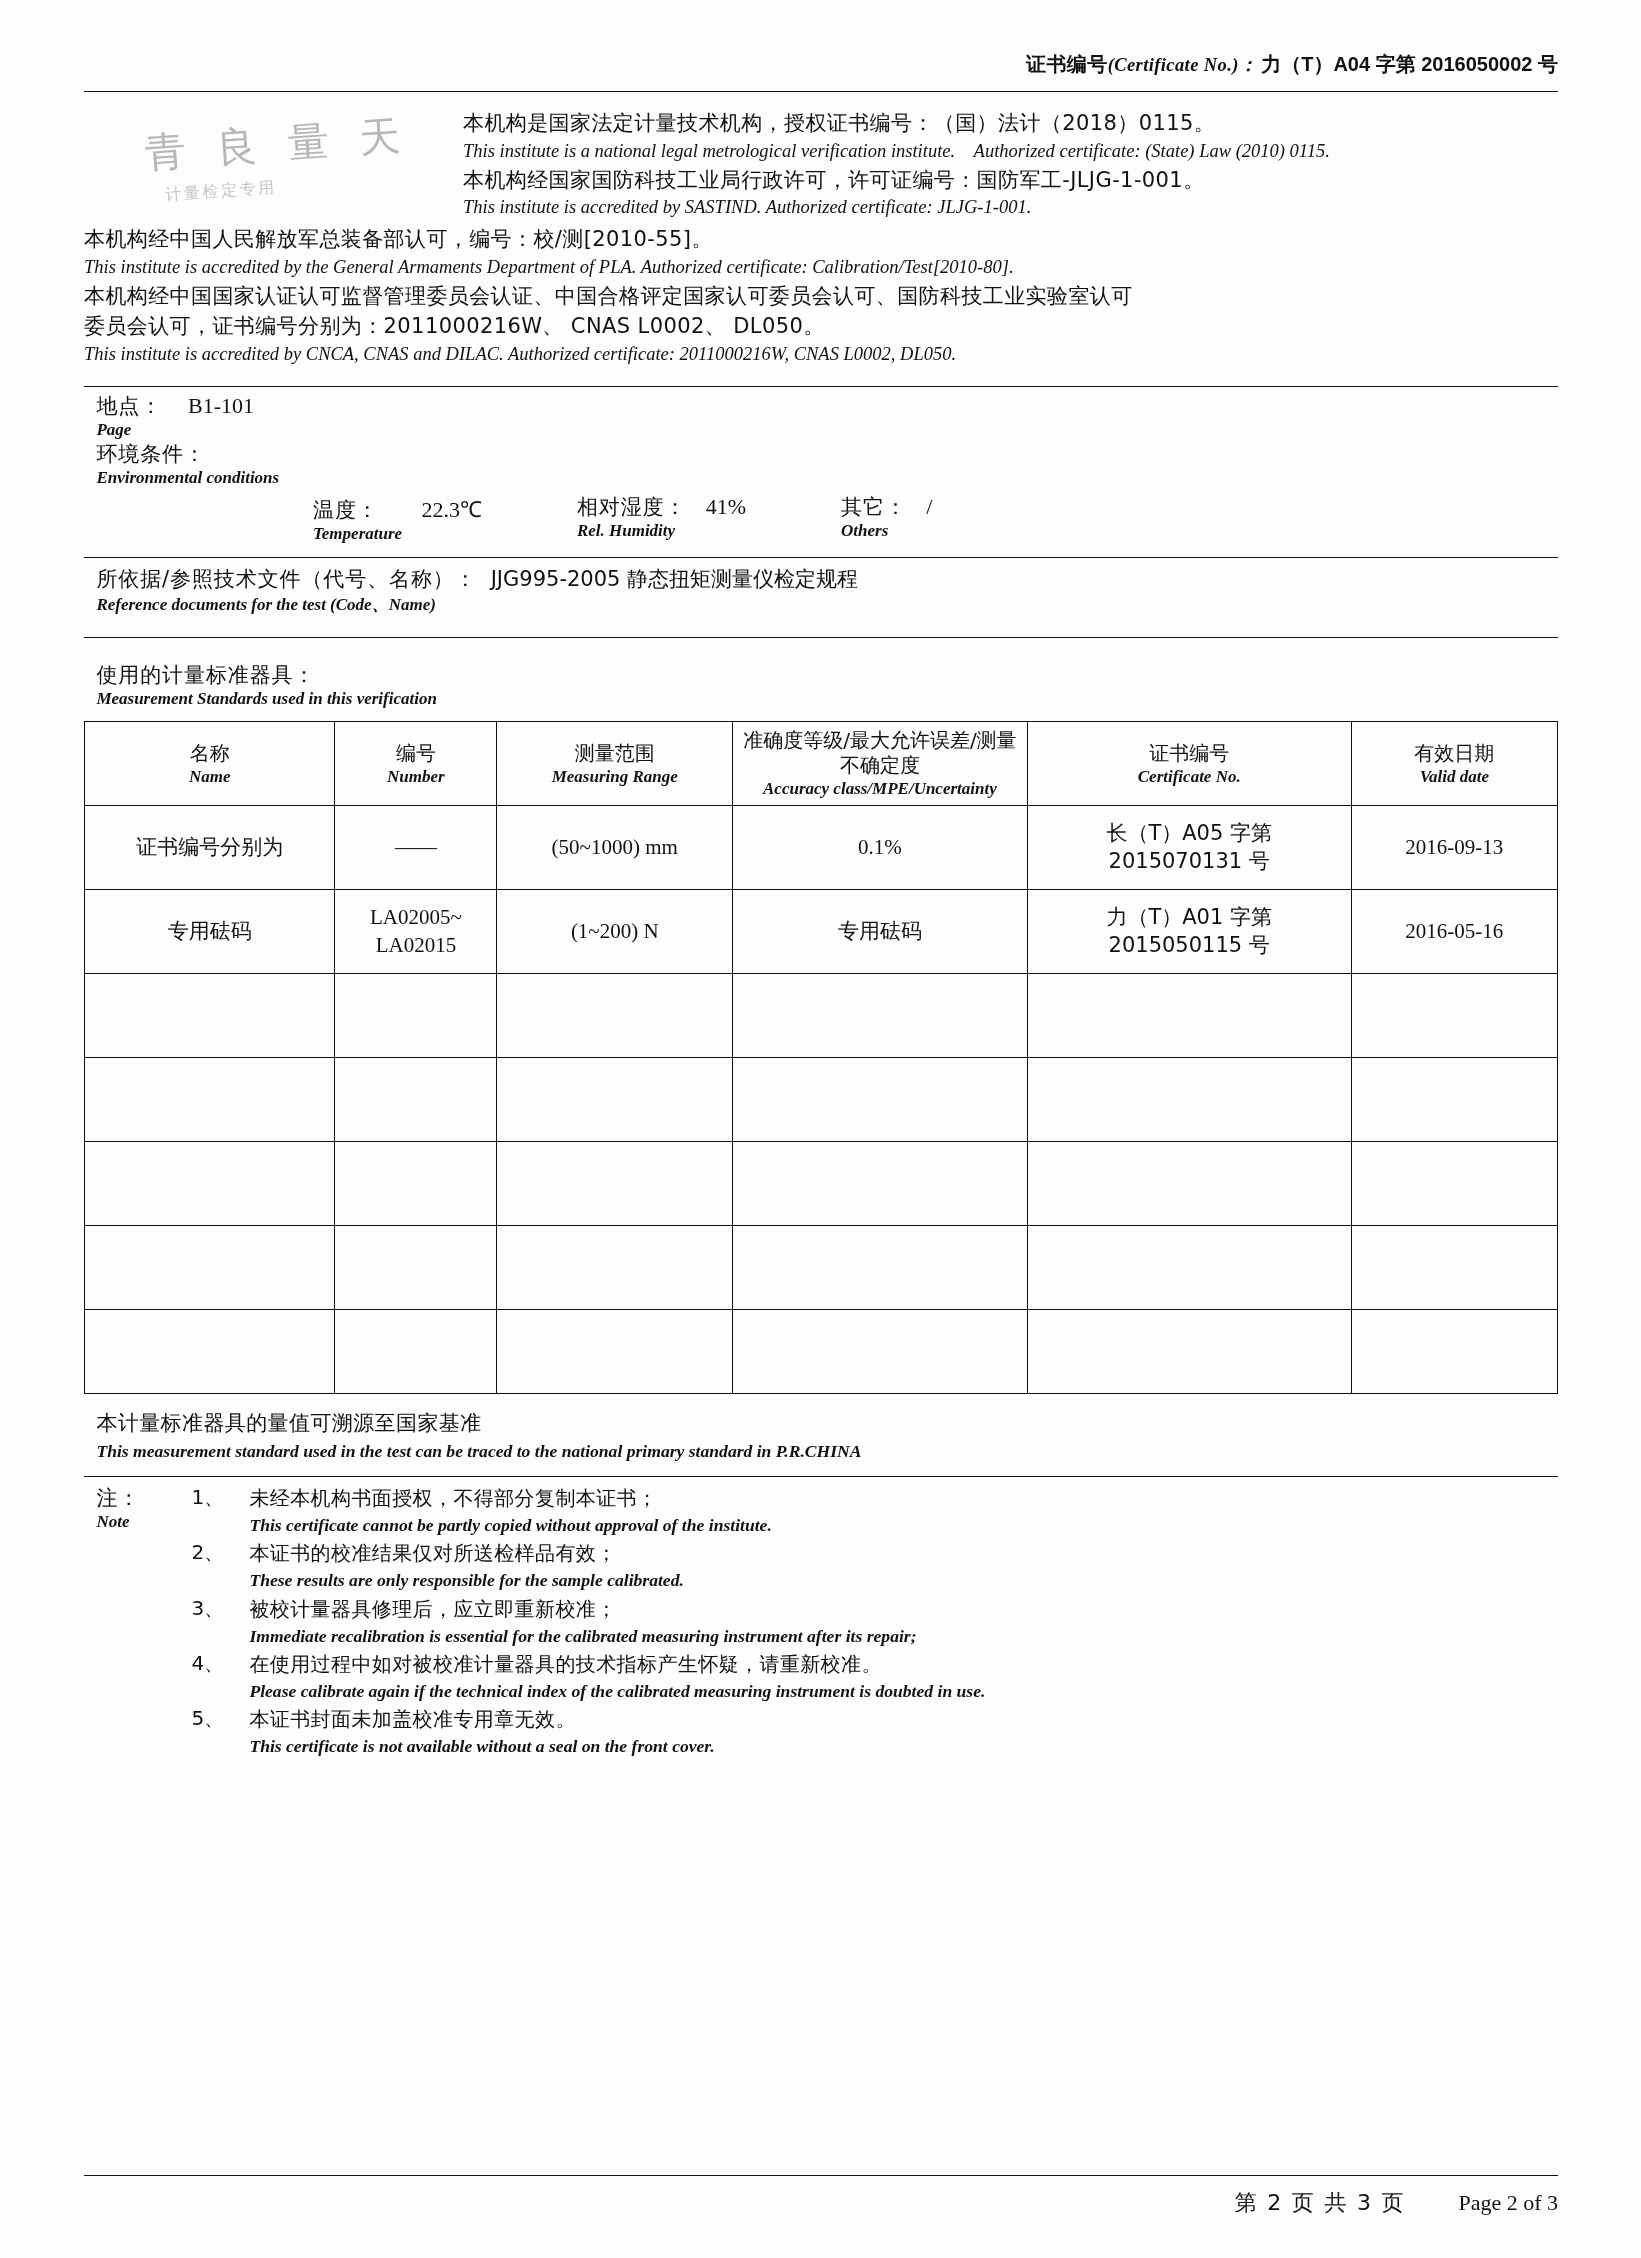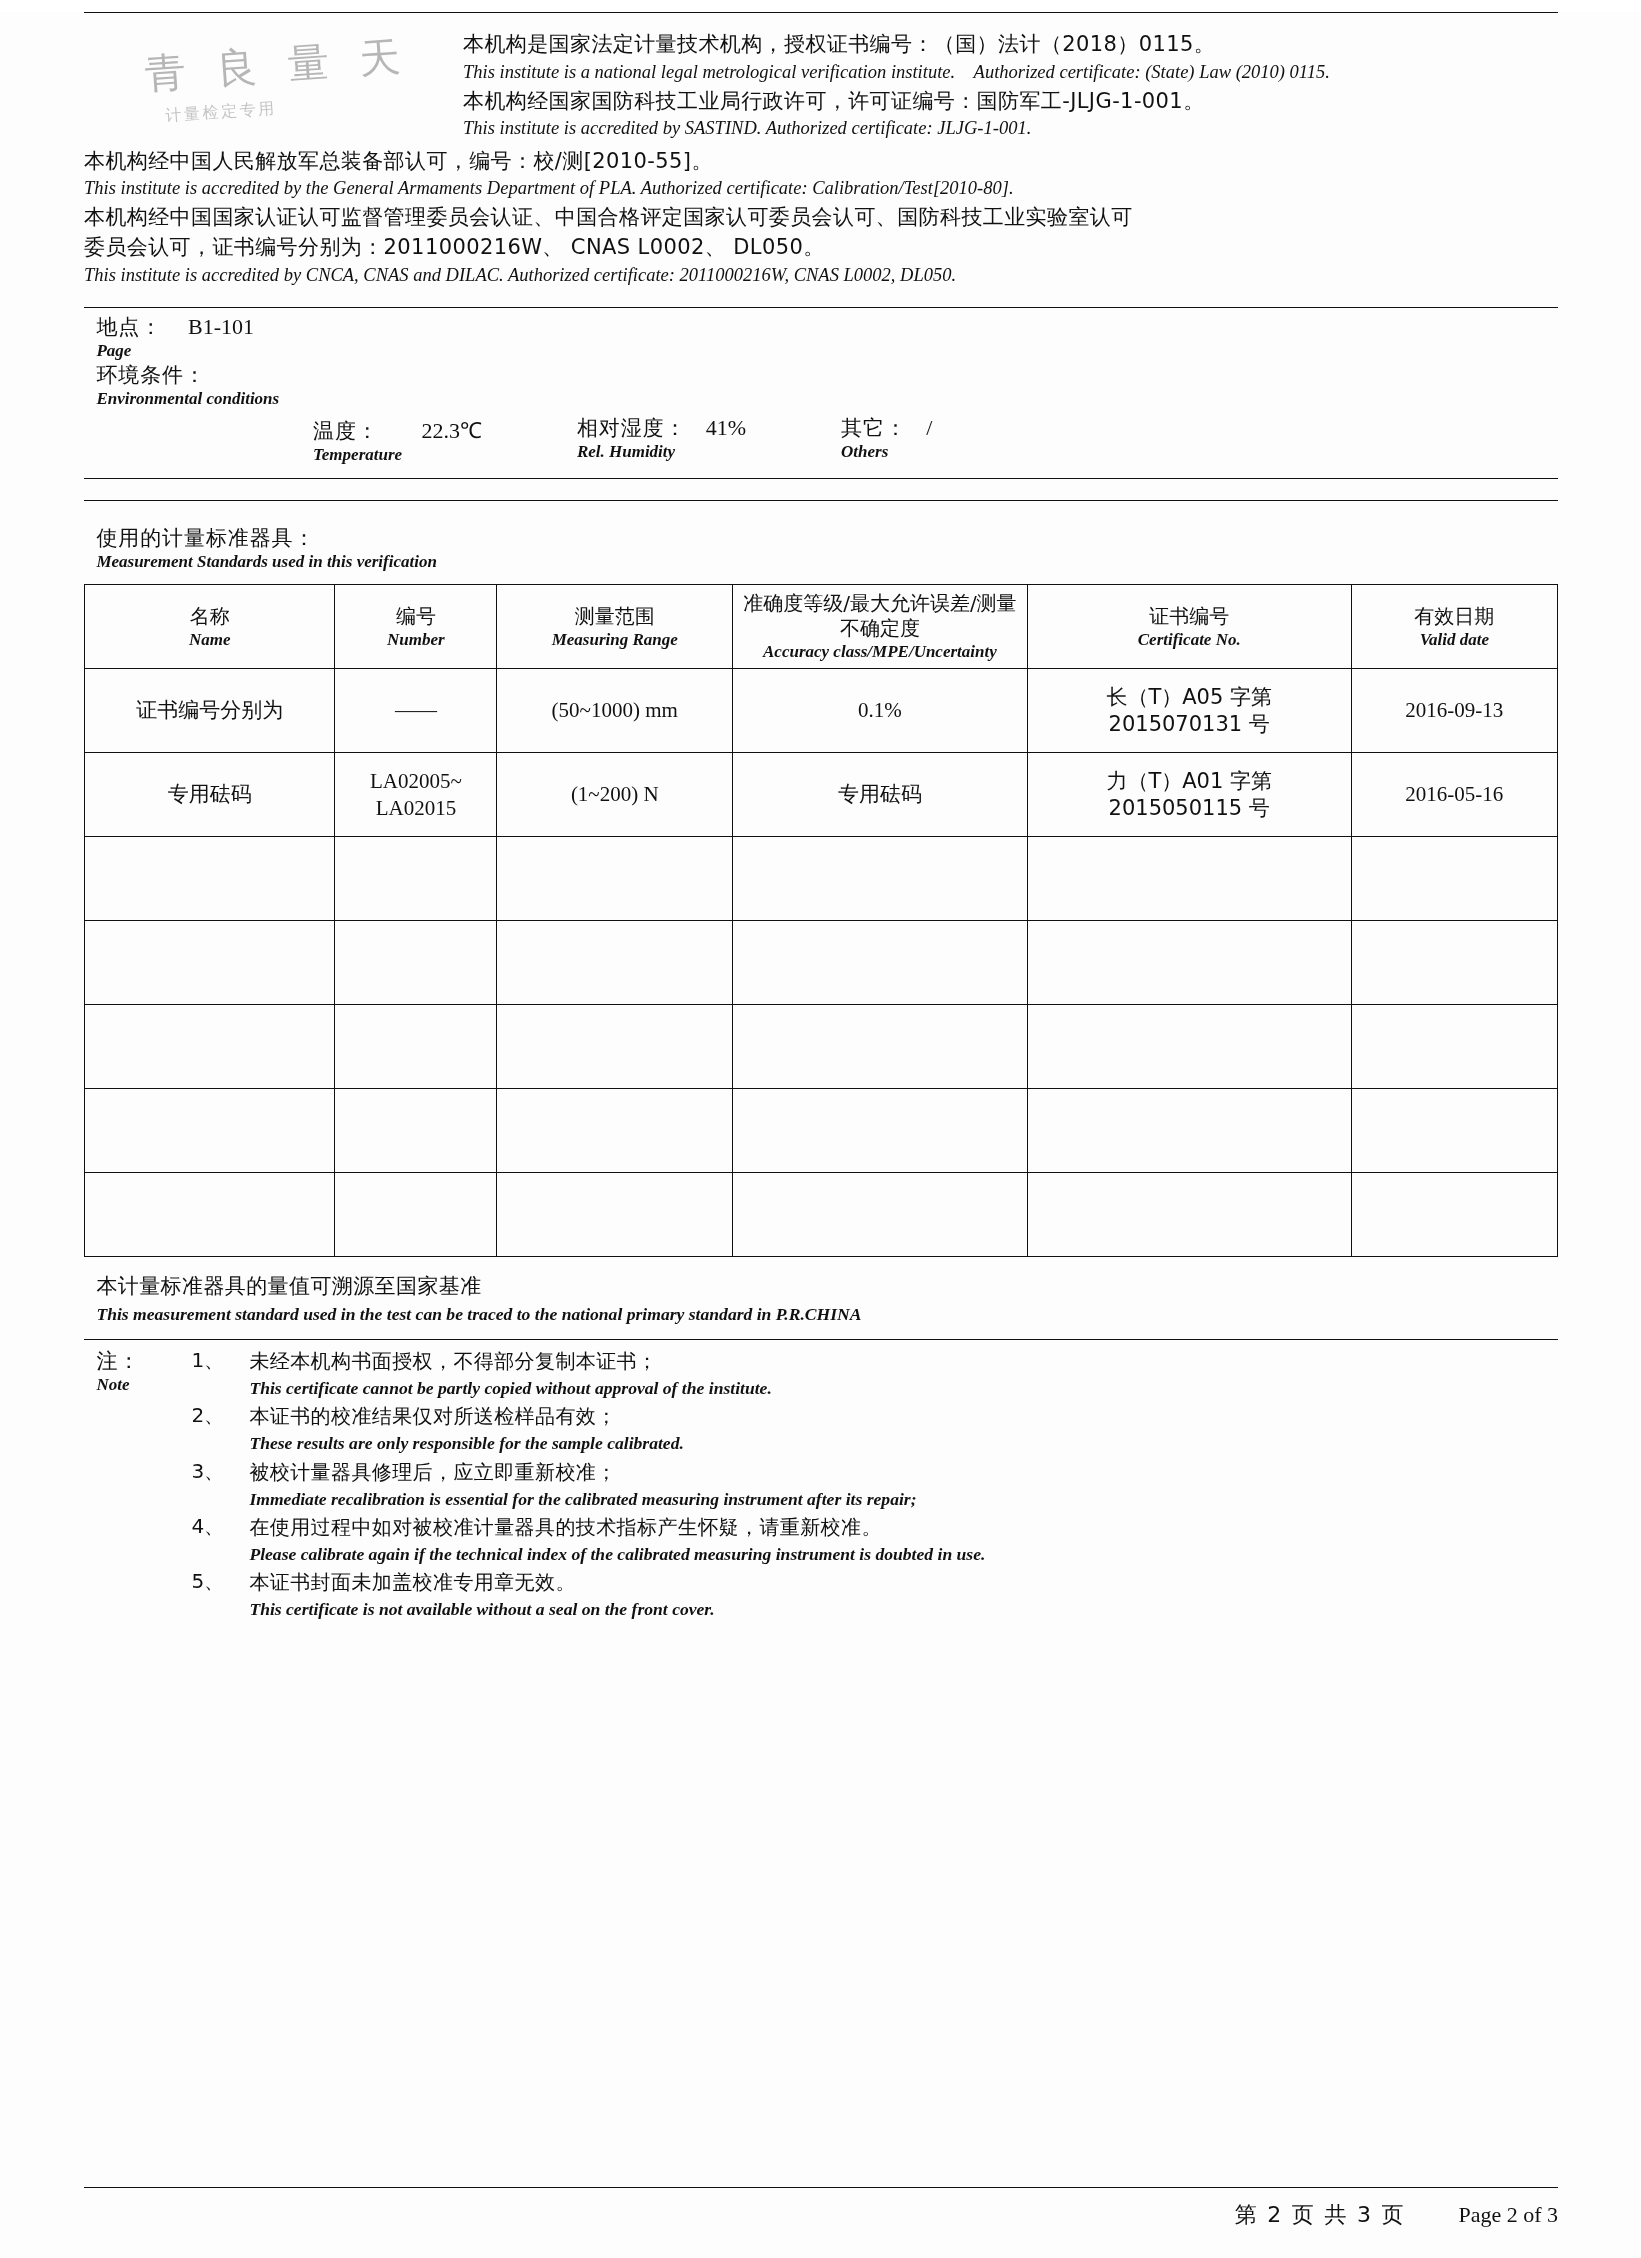--- a/index.html
+++ b/index.html
@@ -270,20 +270,26 @@
     font-family: "Liberation Serif", serif;
     font-size: 22px;
   }
   .spacer-sm { height: 8.8px; }
 </style>
 </head>
 <body>
 
 <div class="page">
 
+  <div class="cert-no-row">
+    <span class="cert-no-label">
+      <span>证书编号</span><span class="en">(Certificate No.)：</span>
+    </span>
+    <span class="cert-no-value">力（T）A04 字第 2016050002 号</span>
+  </div>
   <hr class="rule">
 
   <div class="accred">
     <div class="stamp">
       <span>青 良 量 天</span>
       <span class="sub">计量检定专用</span>
     </div>
     <div class="accred-right">
       <div class="cn">本机构是国家法定计量技术机构，授权证书编号：（国）法计（2018）0115。</div>
       <div class="en">This institute is a national legal metrological verification institute.　Authorized certificate: (State) Law (2010) 0115.</div>
@@ -333,20 +339,29 @@
         <span class="lbl-pair">
           <span class="lbl-cn">其它：</span><br>
           <span class="lbl-en">Others</span>
         </span>
         <span class="env-val">/</span>
       </div>
     </div>
   </div>
   <hr class="rule thin">
 
+  <div class="section">
+    <div class="refdoc-row">
+      <span class="lbl-pair">
+        <span class="lbl-cn">所依据/参照技术文件（代号、名称）：</span><br>
+        <span class="lbl-en">Reference documents for the test (Code、Name)</span>
+      </span>
+      <span class="refdoc-val">JJG995-2005 静态扭矩测量仪检定规程</span>
+    </div>
+  </div>
   <div class="spacer-sm"></div>
   <hr class="rule thin">
 
   <div class="std-head">
     <div class="lbl-cn">使用的计量标准器具：</div>
     <div class="lbl-en">Measurement Standards used in this verification</div>
   </div>
 
   <table class="std">
     <colgroup>

